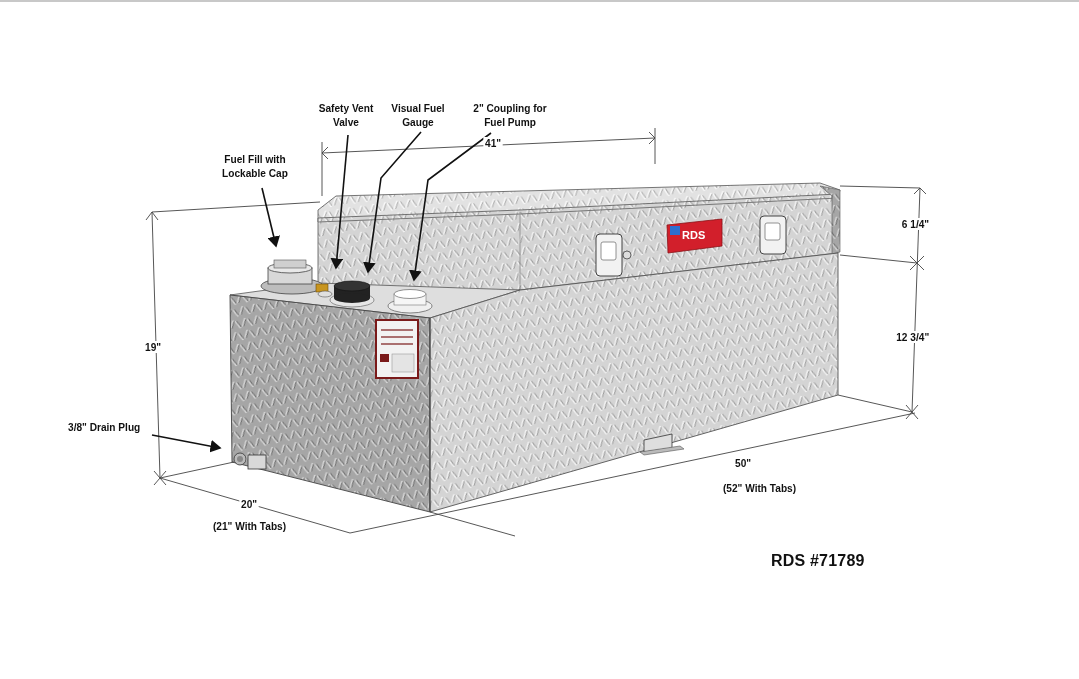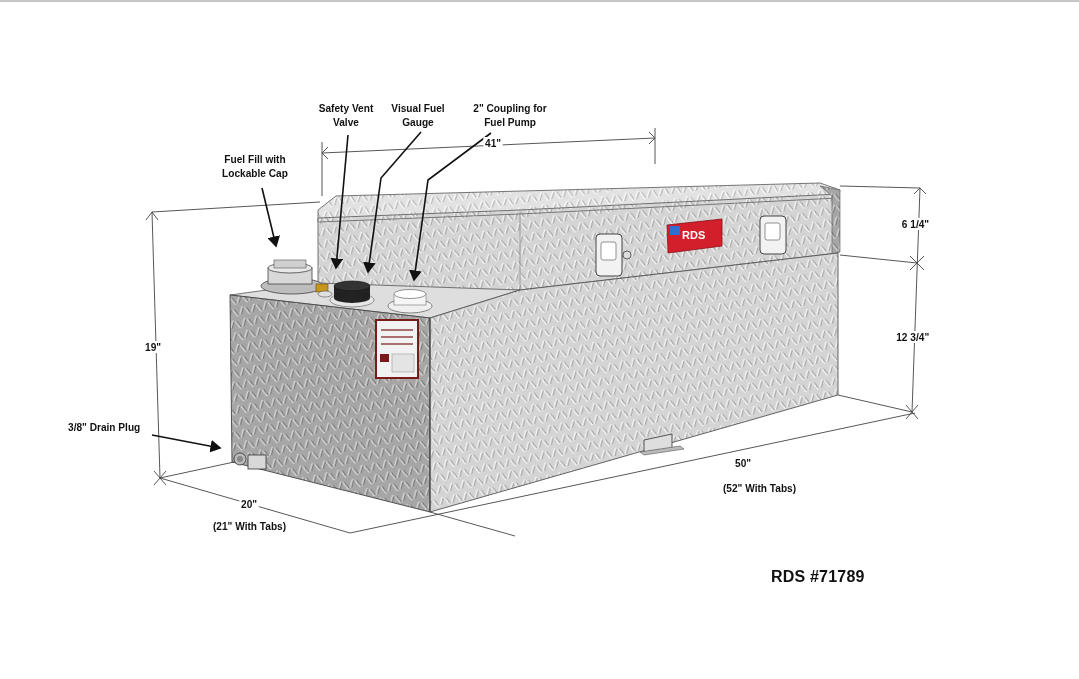--- a/index.html
+++ b/index.html
@@ -187,13 +187,13 @@
 
 <div class="dim" style="left:482px; top:137px;">41"</div>
 <div class="dim" style="left:898px; top:218px;">6 1/4"</div>
 <div class="dim" style="left:892px; top:331px;">12 3/4"</div>
 <div class="dim" style="left:142px; top:341px;">19"</div>
 <div class="dim" style="left:238px; top:498px;">20"</div>
 <div class="dim" style="left:206px; top:520px; background:transparent;">(21" With Tabs)</div>
 <div class="dim" style="left:732px; top:457px;">50"</div>
 <div class="dim" style="left:716px; top:482px; background:transparent;">(52" With Tabs)</div>
 
-<div class="part-no" style="left:771px; top:568px;">RDS #71789</div>
+<div class="part-no" style="left:771px; top:552px;">RDS #71789</div>
 
 </body></html>

